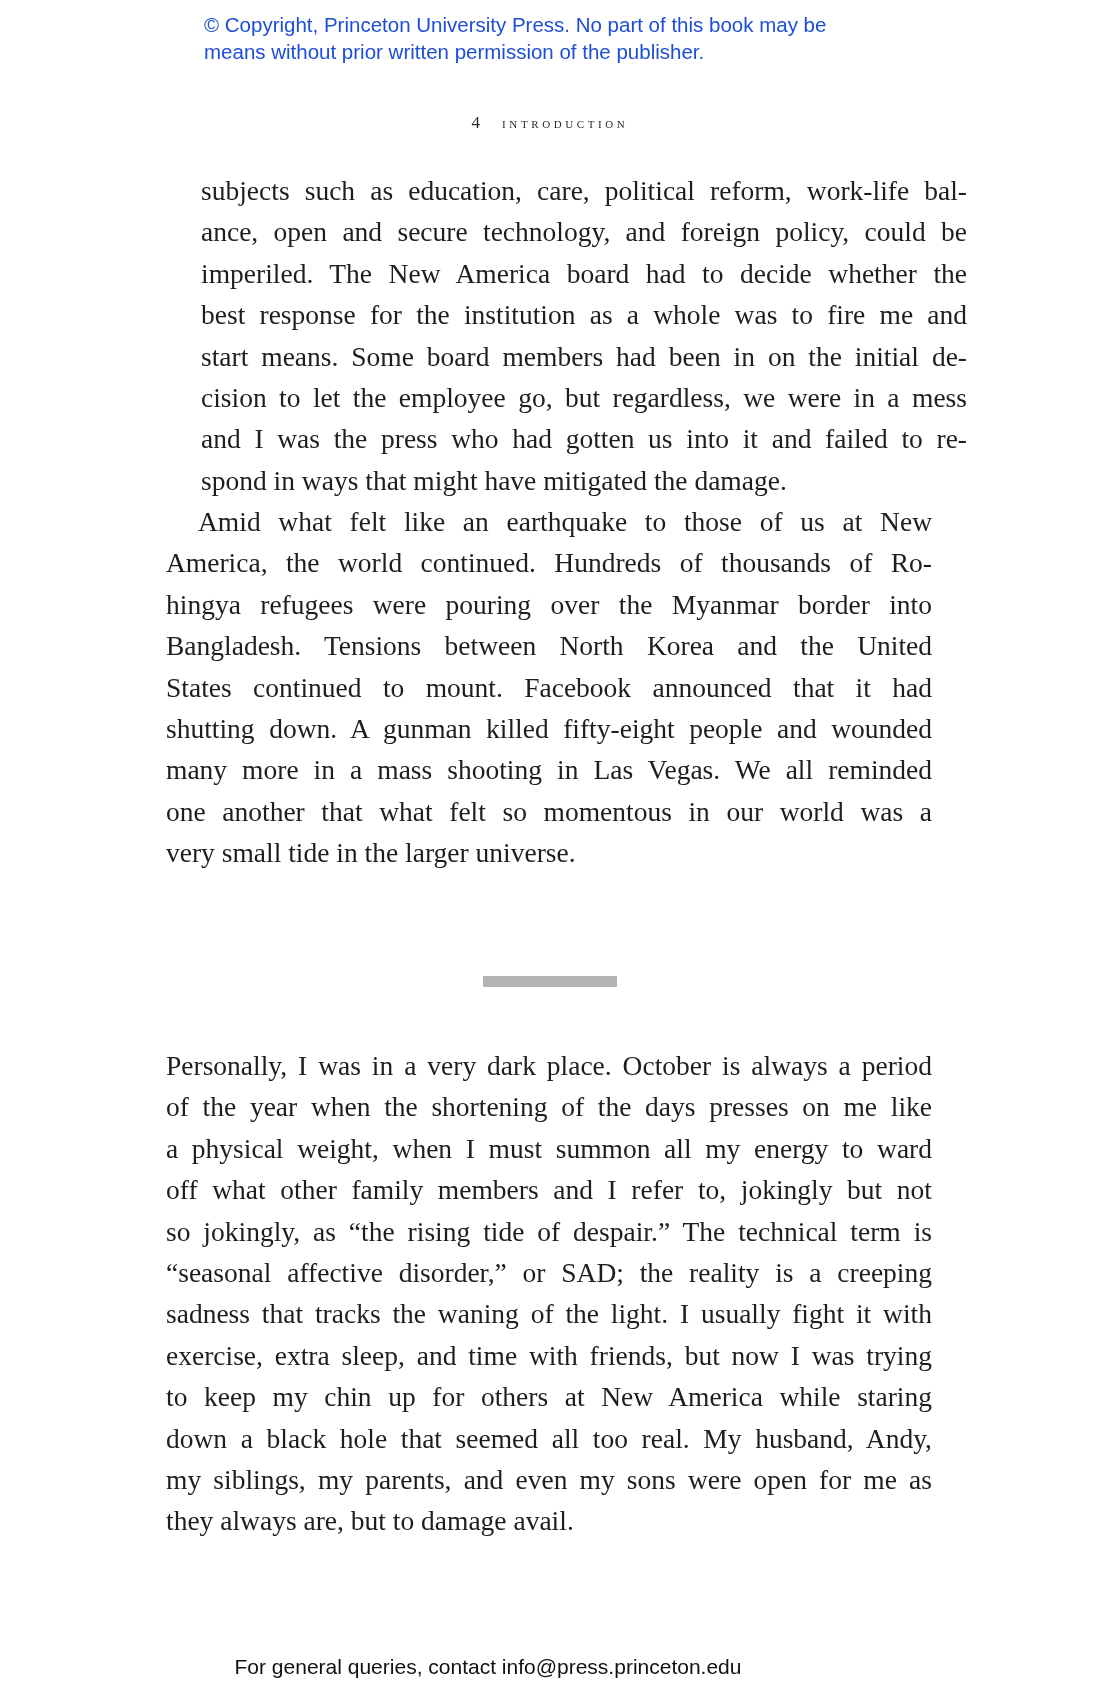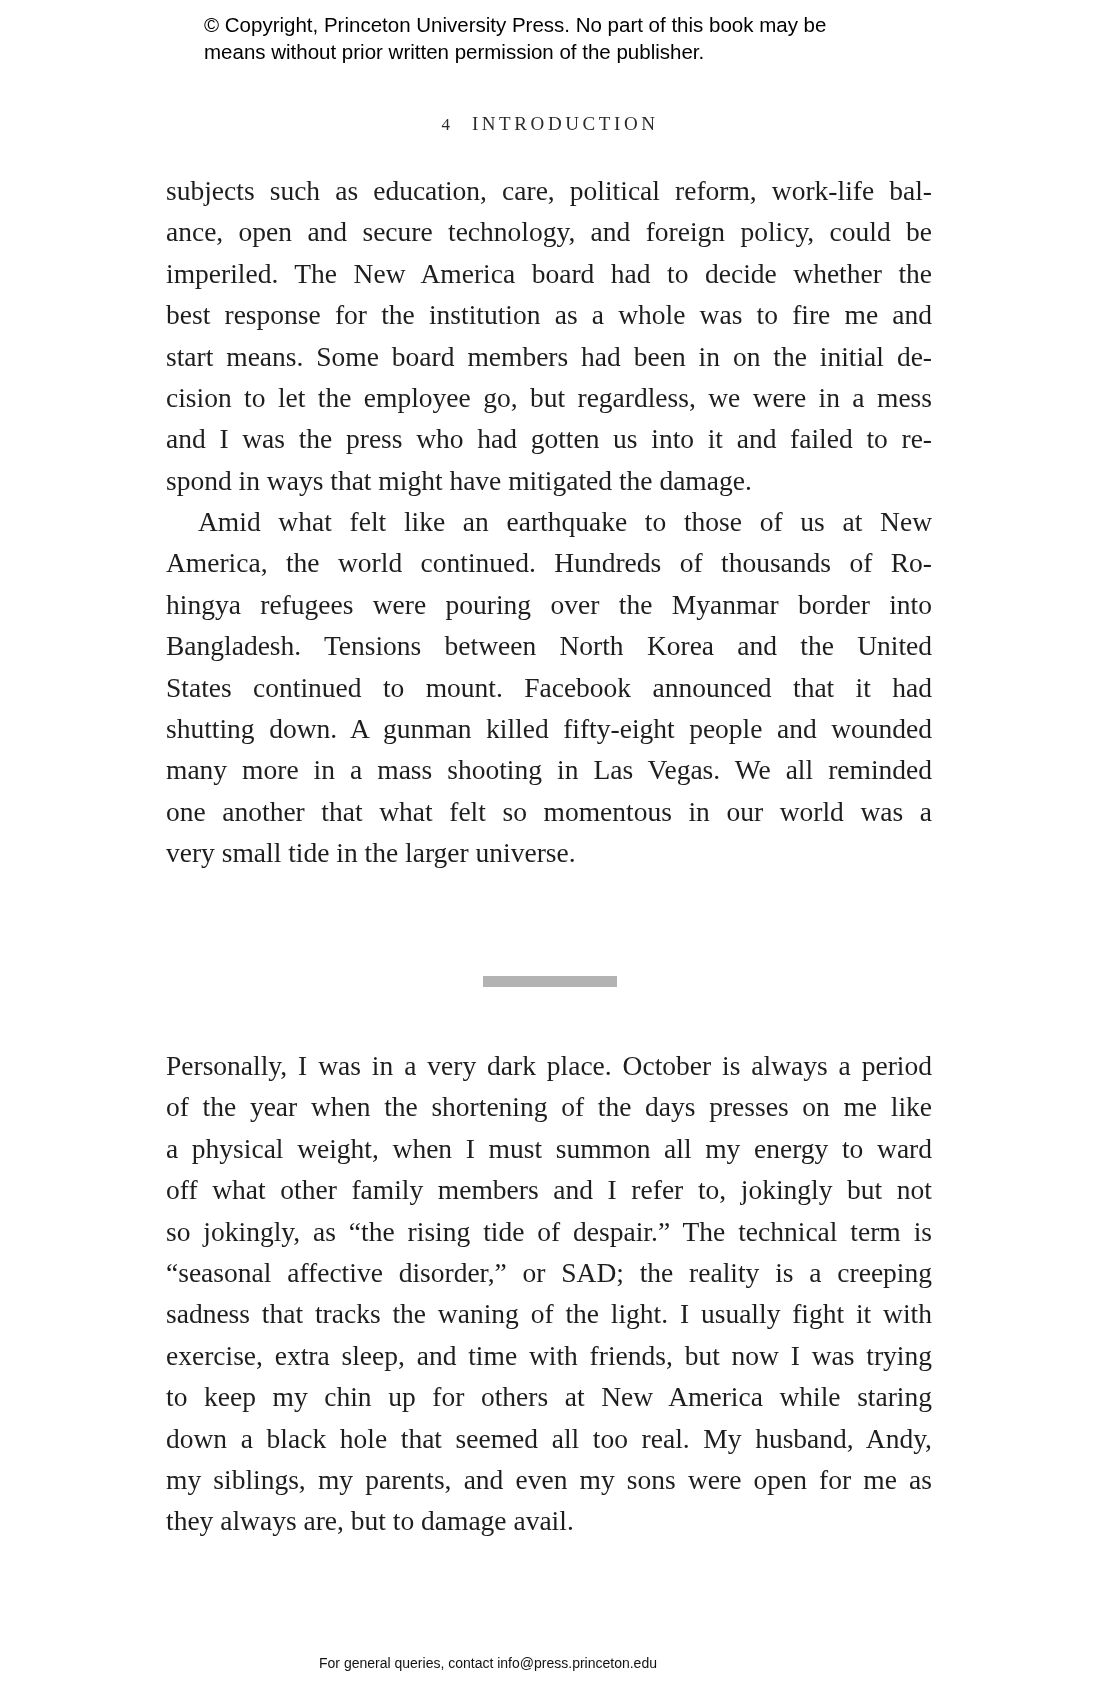--- a/index.html
+++ b/index.html
@@ -1,58 +1,58 @@
 <!DOCTYPE html>
 <html><head>
 <meta charset="utf-8">
 <style>
   html, body { margin: 0; padding: 0; background: #ffffff; }
   body { width: 1100px; height: 1700px; position: relative; overflow: hidden; color: #1f1f1f; }
   .copyright {
     position: absolute; left: 204px; top: 12px; width: 700px;
-    font-family: "Liberation Sans", sans-serif; font-size: 20.5px; line-height: 26.5px; color: #000000;
+    font-family: "Liberation Sans", sans-serif; font-size: 20.5px; line-height: 26.5px; color: #1d4ed8;
   }
   .copyright div { white-space: nowrap; }
   .running-head {
     position: absolute; top: 113px; left: 0; width: 1100px; text-align: center;
     font-family: "Liberation Serif", serif; font-size: 17px; color: #2a2a2a;
   }
   .running-head .pg { margin-right: 22px; letter-spacing: 0; }
-  .running-head .title { letter-spacing: 3.6px; font-size: 19px; }
+  .running-head .title { letter-spacing: 3.6px; font-size: 11px; }
   .body-block {
     position: absolute; left: 166px; width: 766px;
     font-family: "Liberation Serif", serif; font-size: 27.5px; line-height: 41.4px; color: #1e1e1e;
   }
   .line {
     display: block; white-space: nowrap; text-align: justify; text-align-last: justify;
     height: 41.4px; overflow: visible;
   }
   .line.last { text-align-last: left; }
   .line.indent { padding-left: 32px; }
   .divider {
     position: absolute; left: 483px; top: 976px; width: 134px; height: 11px; background: #b3b3b3;
   }
   .footer {
     position: absolute; top: 1655px; left: 0; width: 976px; text-align: center;
-    font-family: "Liberation Sans", sans-serif; font-size: 14px; color: #111;
+    font-family: "Liberation Sans", sans-serif; font-size: 21px; color: #111;
   }
 </style>
 </head>
 <body>
 
 <div class="copyright">
   <div>© Copyright, Princeton University Press. No part of this book may be</div>
   <div>means without prior written permission of the publisher.</div>
 </div>
 
 <div class="running-head">
   <span class="pg">4</span><span class="title">INTRODUCTION</span>
 </div>
 
-<div class="body-block" style="top:170px;">
+<div class="body-block" style="top:170px;margin-left:35px;">
   <span class="line">subjects such as education, care, political reform, work-life bal-</span>
   <span class="line">ance, open and secure technology, and foreign policy, could be</span>
   <span class="line">imperiled. The New America board had to decide whether the</span>
   <span class="line">best response for the institution as a whole was to fire me and</span>
   <span class="line">start means. Some board members had been in on the initial de-</span>
   <span class="line">cision to let the employee go, but regardless, we were in a mess</span>
   <span class="line">and I was the press who had gotten us into it and failed to re-</span>
   <span class="line last">spond in ways that might have mitigated the damage.</span>
 </div>
 

